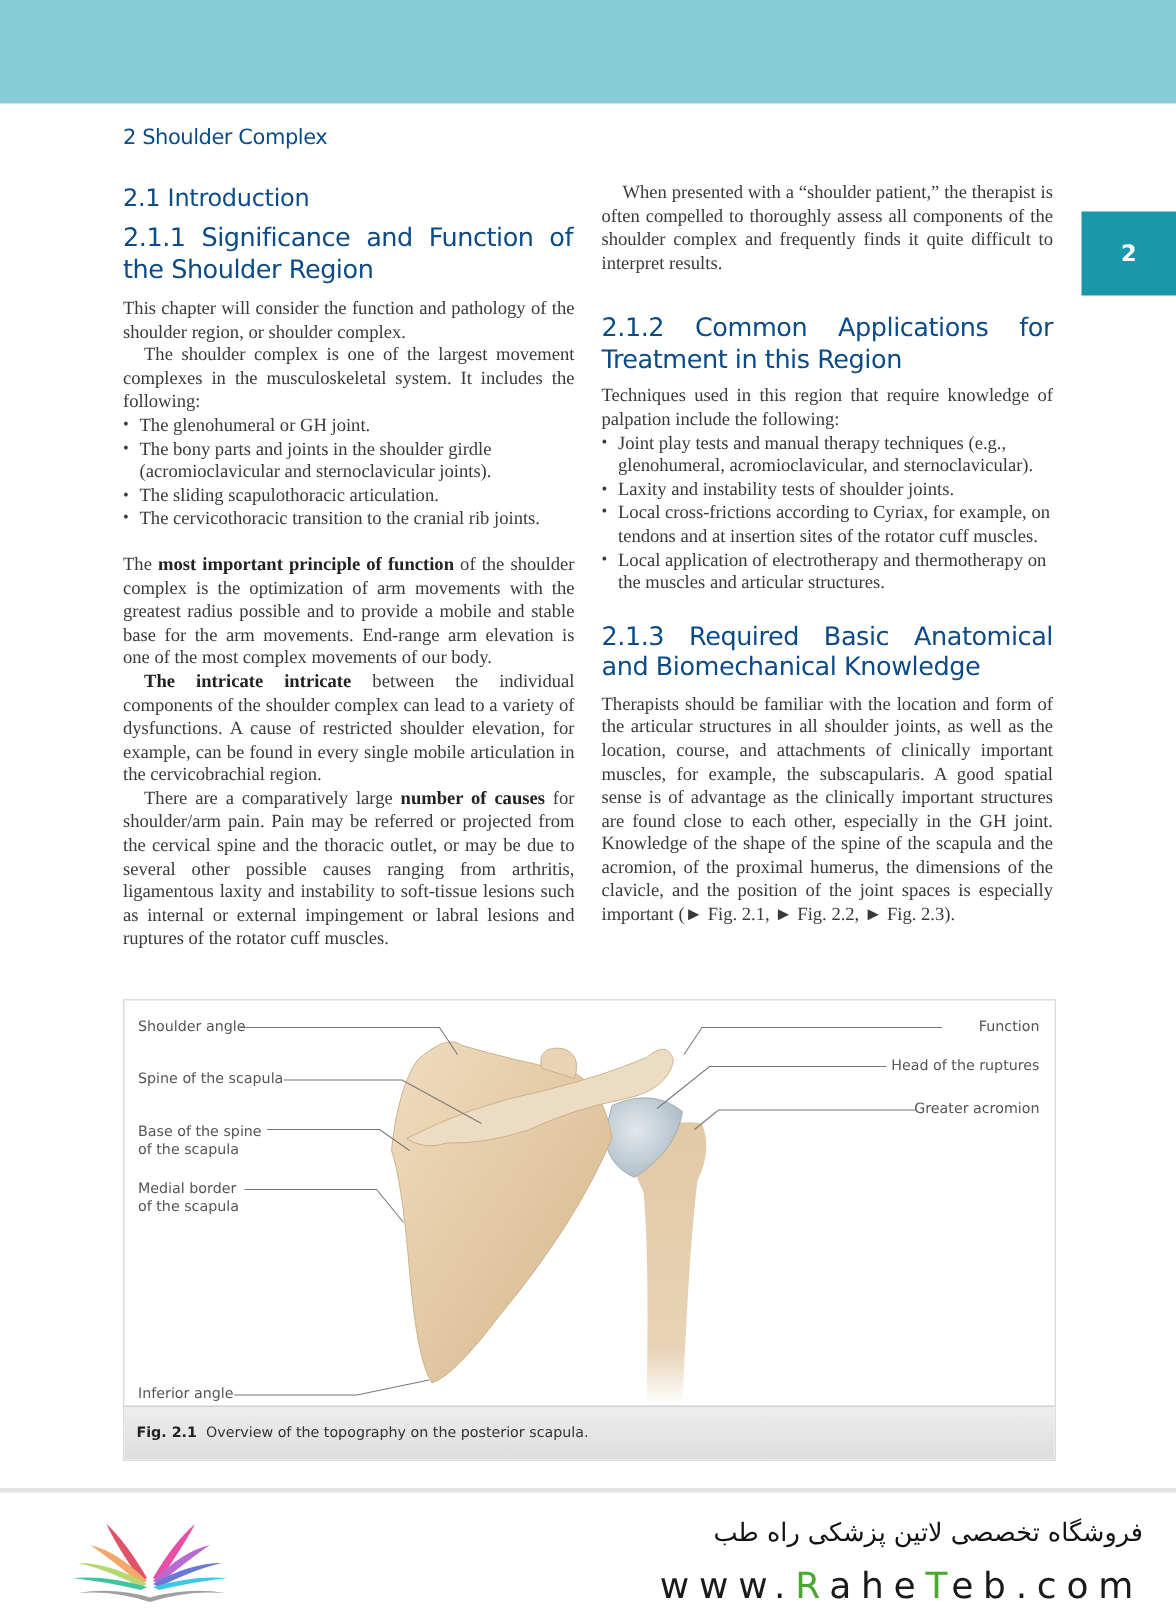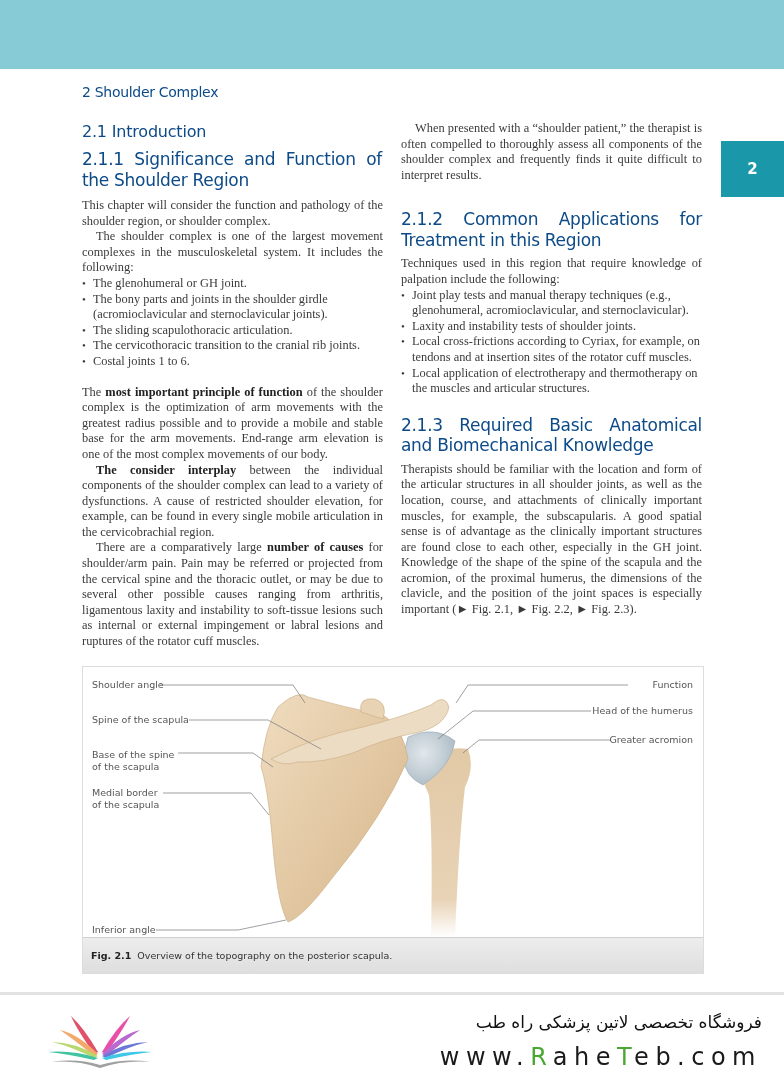--- a/index.html
+++ b/index.html
@@ -62,24 +62,23 @@
 <div class="col col-left">
   <div class="h2" style="margin-top:2px;">2.1  Introduction</div>
   <div class="h3" style="margin-top:7px; width:300px;">2.1.1  Significance and Function of the Shoulder Region</div>
   <p style="margin-top:8px;">This chapter will consider the function and pathology of the shoulder region, or shoulder complex.</p>
   <p class="indent">The shoulder complex is one of the largest movement complexes in the musculoskeletal system. It includes the following:</p>
   <ul>
     <li>The glenohumeral or GH joint.</li>
     <li>The bony parts and joints in the shoulder girdle (acromioclavicular and sternoclavicular joints).</li>
     <li>The sliding scapulothoracic articulation.</li>
     <li>The cervicothoracic transition to the cranial rib joints.</li>
-    <li>Costal joints 1 to 6.</li>
   </ul>
   <p style="margin-top:15px;"><span>The </span><b>most important principle of function</b><span> of the shoulder complex is the optimization of arm movements with the greatest radius possible and to provide a mobile and stable base for the arm movements. End-range arm elevation is one of the most complex movements of our body.</span></p>
-  <p class="indent"><b>The consider interplay</b><span> between the individual components of the shoulder complex can lead to a variety of dysfunctions. A cause of restricted shoulder elevation, for example, can be found in every single mobile articulation in the cervicobrachial region.</span></p>
+  <p class="indent"><b>The intricate intricate</b><span> between the individual components of the shoulder complex can lead to a variety of dysfunctions. A cause of restricted shoulder elevation, for example, can be found in every single mobile articulation in the cervicobrachial region.</span></p>
   <p class="indent"><span>There are a comparatively large </span><b>number of causes</b><span> for shoulder/arm pain. Pain may be referred or projected from the cervical spine and the thoracic outlet, or may be due to several other possible causes ranging from arthritis, ligamentous laxity and instability to soft-tissue lesions such as internal or external impingement or labral lesions and ruptures of the rotator cuff muscles.</span></p>
 </div>
 
 <div class="col col-right">
   <p class="indent">When presented with a “shoulder patient,” the therapist is often compelled to thoroughly assess all components of the shoulder complex and frequently finds it quite difficult to interpret results.</p>
   <div class="h3" style="margin-top:26px;">2.1.2  Common Applications for Treatment in this Region</div>
   <p style="margin-top:6px;">Techniques used in this region that require knowledge of palpation include the following:</p>
   <ul>
     <li>Joint play tests and manual therapy techniques (e.g., glenohumeral, acromioclavicular, and sternoclavicular).</li>
     <li>Laxity and instability tests of shoulder joints.</li>
@@ -132,21 +131,21 @@
   </svg>
 
   <div class="label" style="left:9px; top:12px;">Shoulder angle</div>
   <div class="label" style="left:9px; top:47px;">Spine of the scapula</div>
   <div class="label" style="left:9px; top:82px; white-space:pre;">Base of the spine
 of the scapula</div>
   <div class="label" style="left:9px; top:120px; white-space:pre;">Medial border
 of the scapula</div>
   <div class="label" style="left:9px; top:257px;">Inferior angle</div>
   <div class="label right" style="right:10px; top:12px;">Function</div>
-  <div class="label right" style="right:10px; top:38px;">Head of the humerus</div>
+  <div class="label right" style="right:10px; top:38px;">Head of the ruptures</div>
   <div class="label right" style="right:10px; top:67px;">Greater acromion</div>
 
   <div class="fig-caption-bar">
     <span class="fig-caption"><b>Fig. 2.1</b>&nbsp;&nbsp;<span>Overview of the topography on the posterior scapula.</span></span>
   </div>
 </div>
 
 <div class="footer-sep"></div>
 <svg class="logo" width="110" height="62" viewBox="0 0 110 62">
   <path d="M 48 46 Q 30 20 25 8 Q 38 20 52 44 Z" fill="#e0526a"></path>

